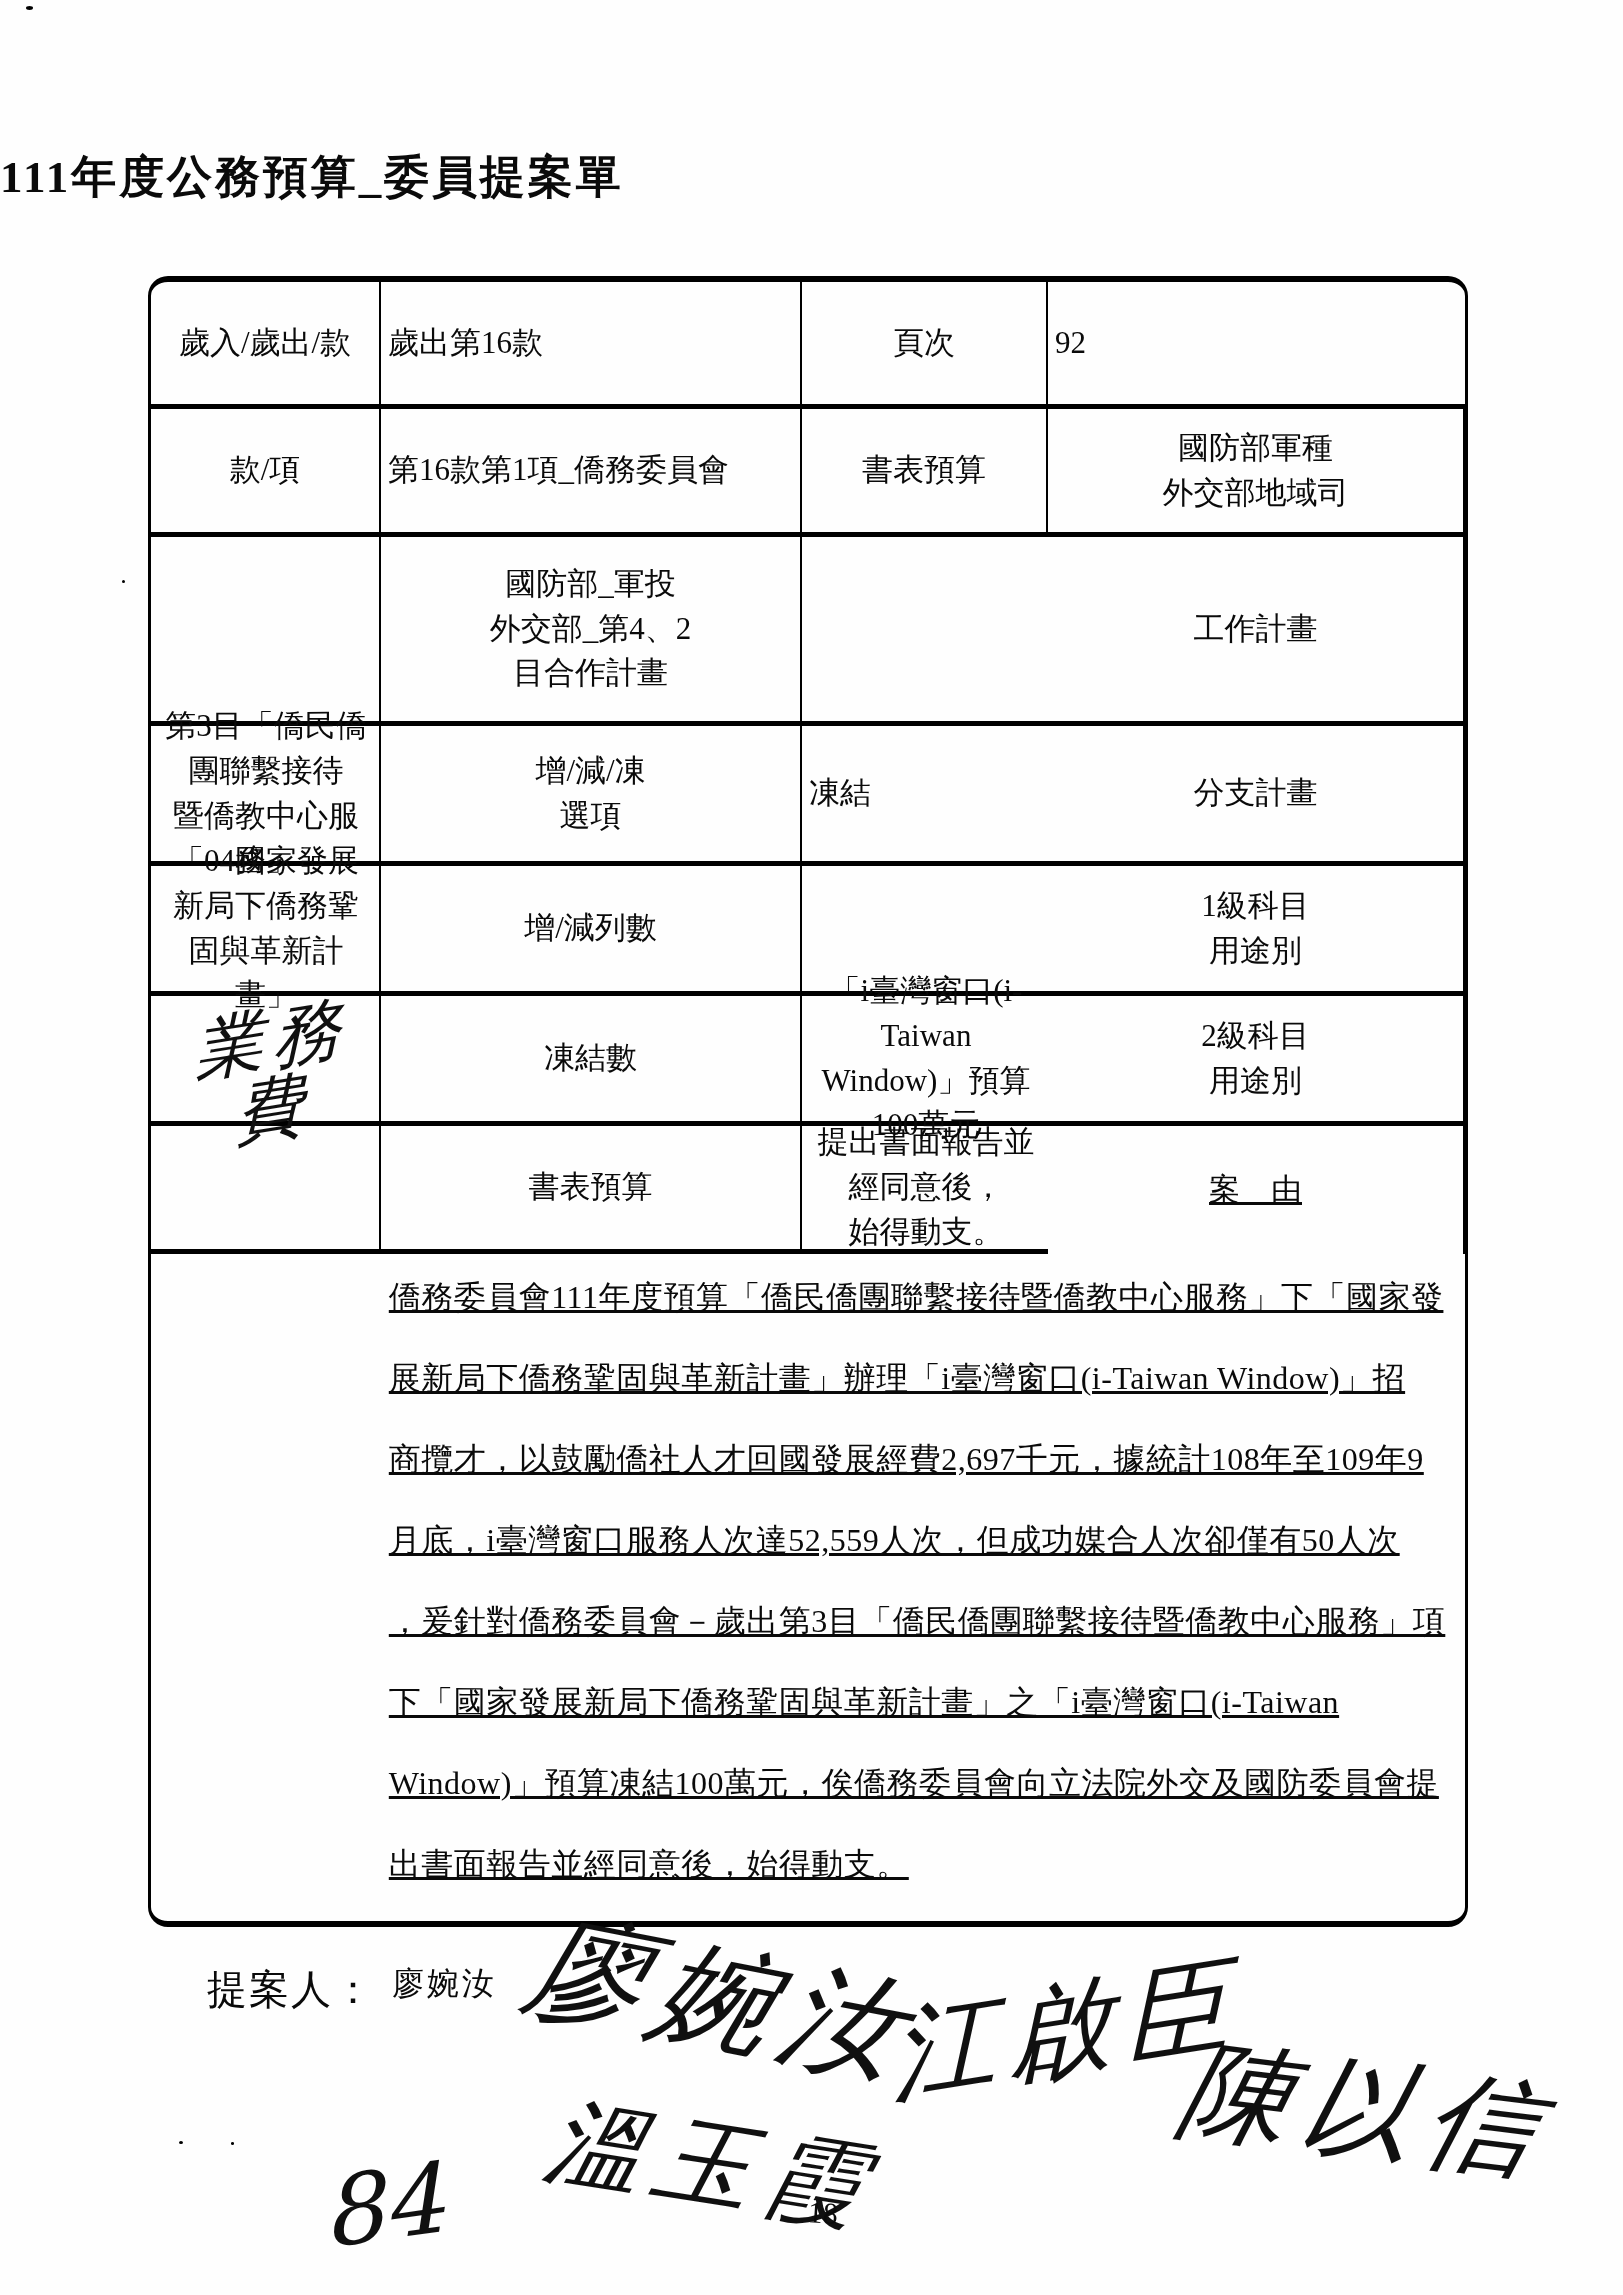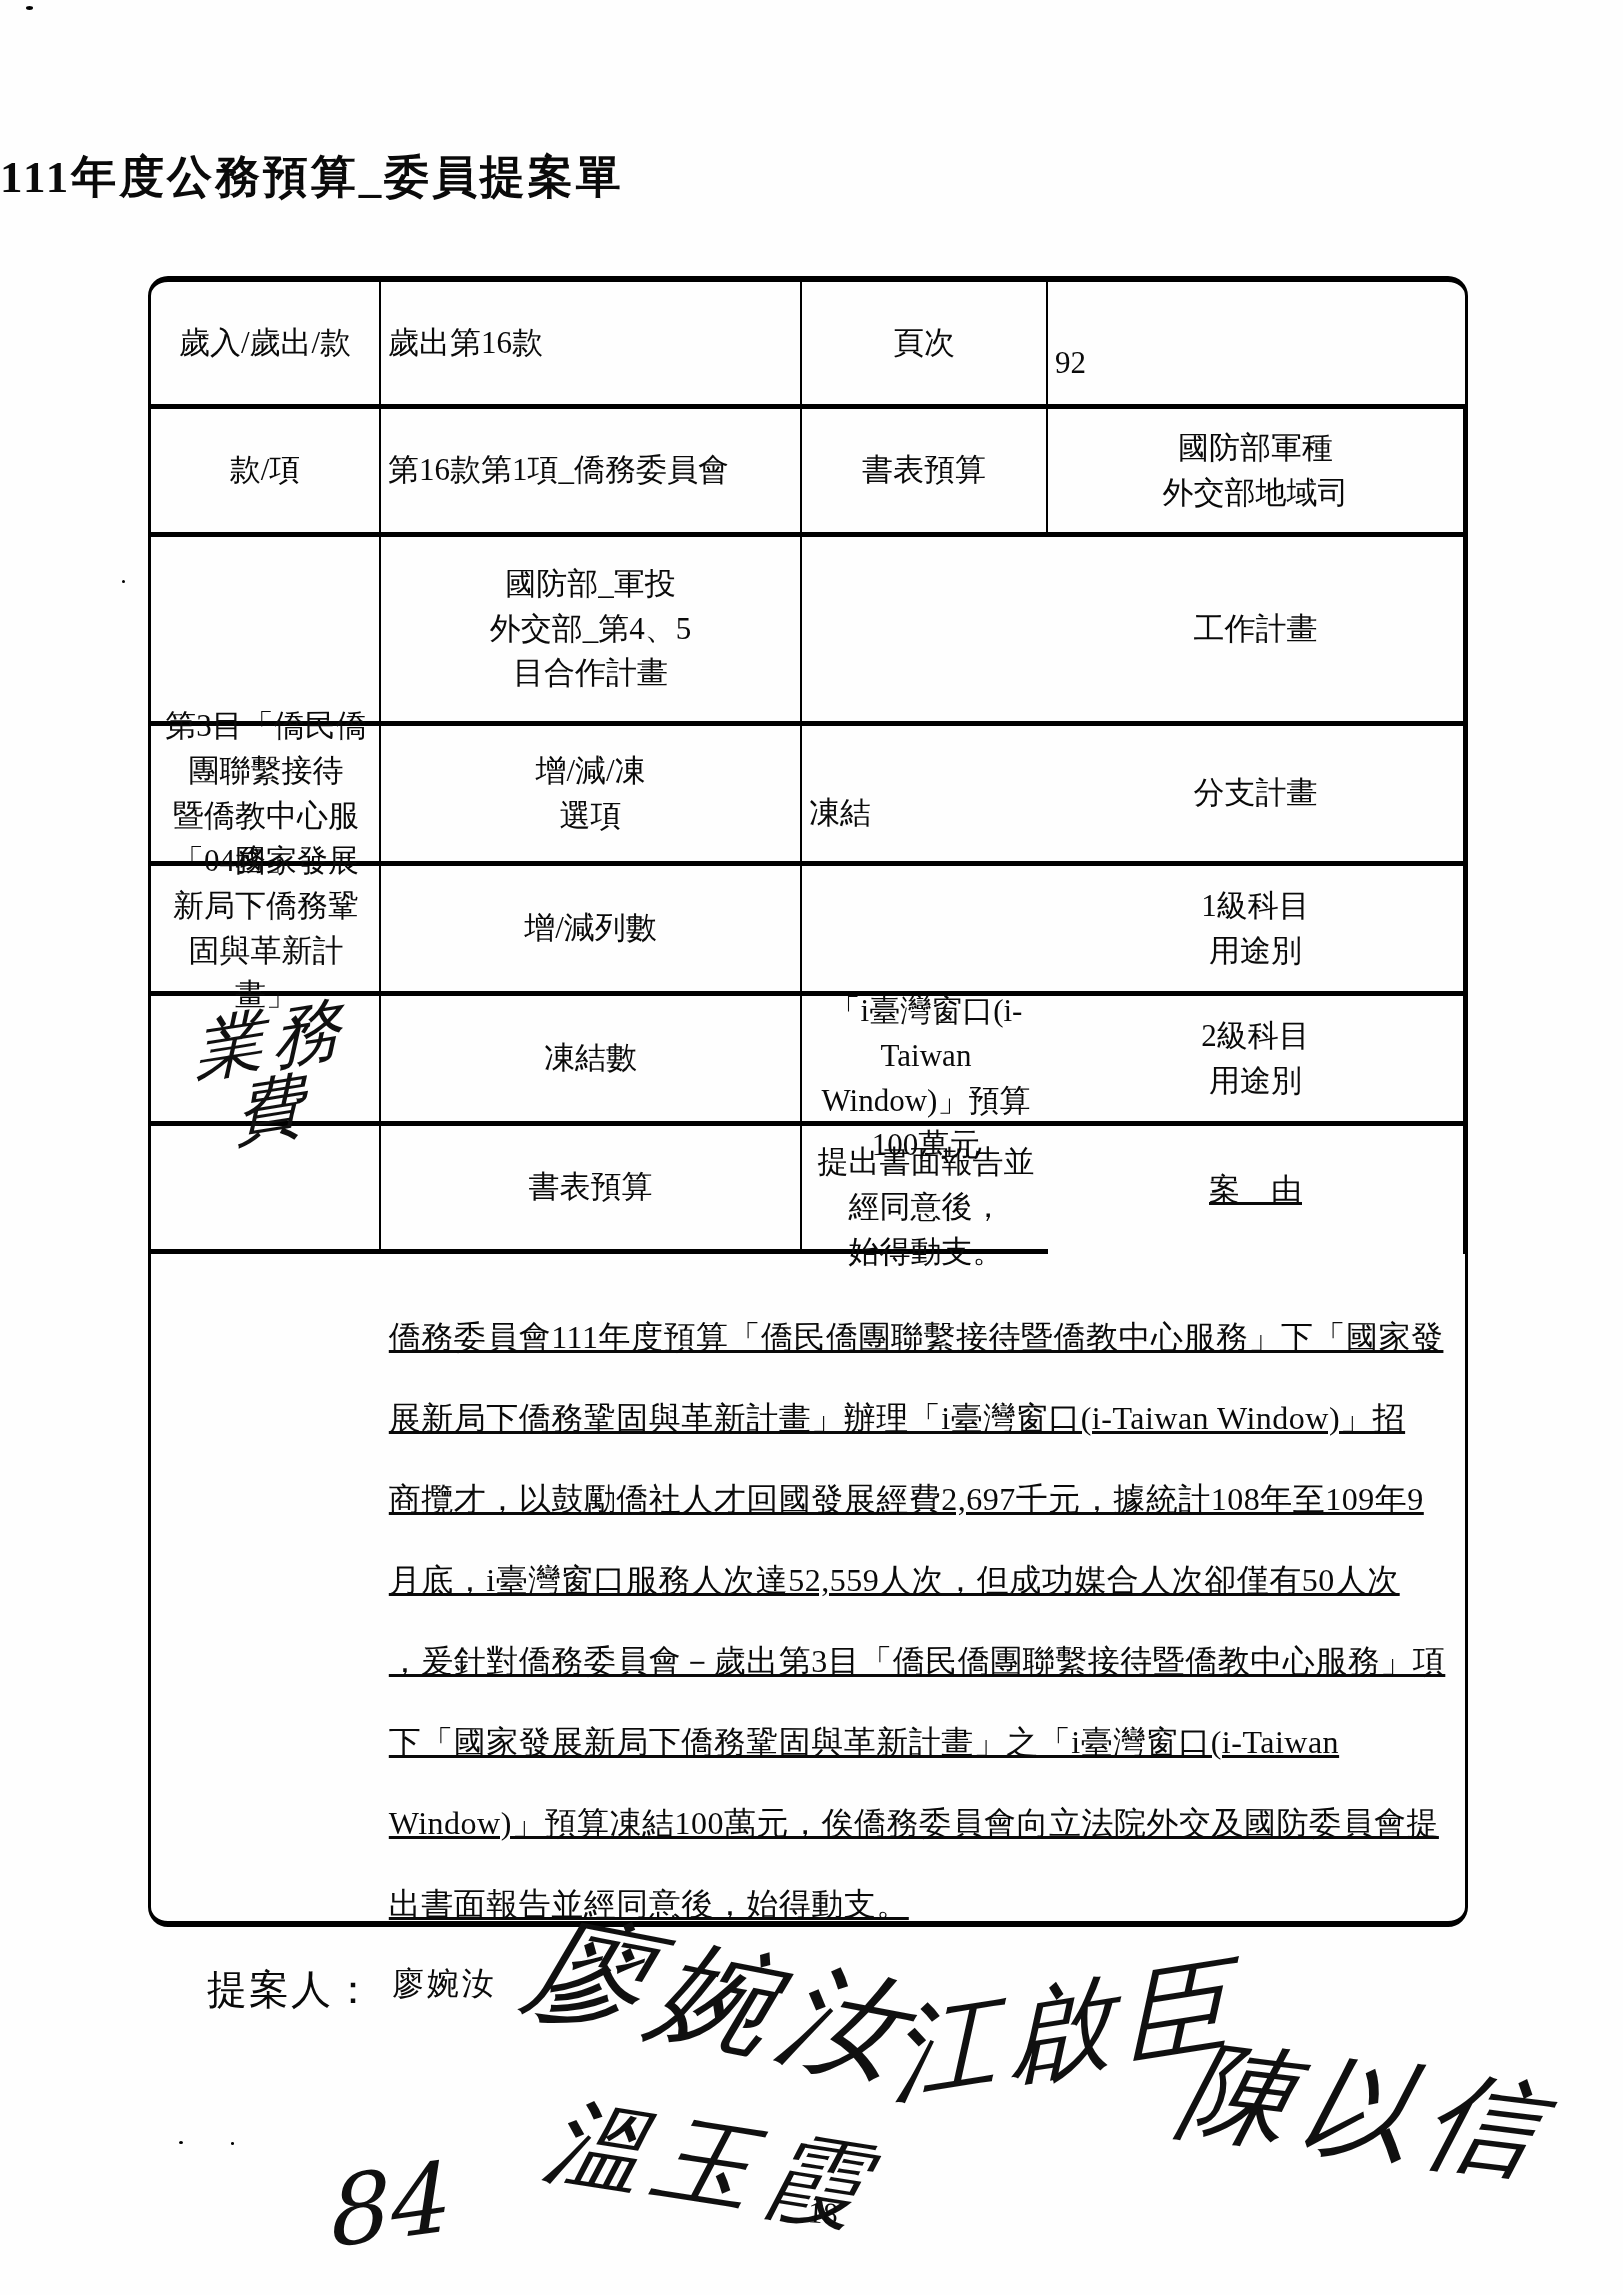--- a/index.html
+++ b/index.html
@@ -34,21 +34,21 @@
   }
   .cell{
     box-sizing:border-box;
     border-right:2.5px solid #000;
     border-bottom:5.9px solid #000;
     display:flex;align-items:center;
     font-size:31px;line-height:1.45;
     white-space:pre-line;
     position:relative;
   }
-  .cell.last-col{border-right:none;margin-top:40px;}
+  .cell.last-col{border-right:none;}
   .cell.last-row{border-bottom:none;text-decoration:underline;}
   .cell.lab{justify-content:center;text-align:center;}
   .cell.val{justify-content:flex-start;text-align:center;padding:2.9px 4.9px 2.9px 6.9px;}
   .cell.case-content{
     align-items:flex-start;
     font-size:32px;line-height:81px;
     padding:2.9px 4.9px 0 7.8px;
     white-space:pre-line;
     letter-spacing:0.5px;
   }
@@ -100,21 +100,21 @@
     <div class="cell val last-col">92</div>
 
     <div class="cell lab">款/項</div>
     <div class="cell val">第16款第1項_僑務委員會</div>
     <div class="cell lab">書表預算</div>
 
     <div class="cell lab">國防部軍種
 外交部地域司</div>
     <div class="cell val"></div>
     <div class="cell lab">國防部_軍投
-外交部_第4、5
+外交部_第4、2
 目合作計畫</div>
     <div class="cell val last-col"></div>
 
     <div class="cell lab">工作計畫</div>
     <div class="cell val">第3目「僑民僑團聯繫接待
 暨僑教中心服務」</div>
     <div class="cell lab">增/減/凍
 選項</div>
     <div class="cell val last-col">凍結</div>
 

